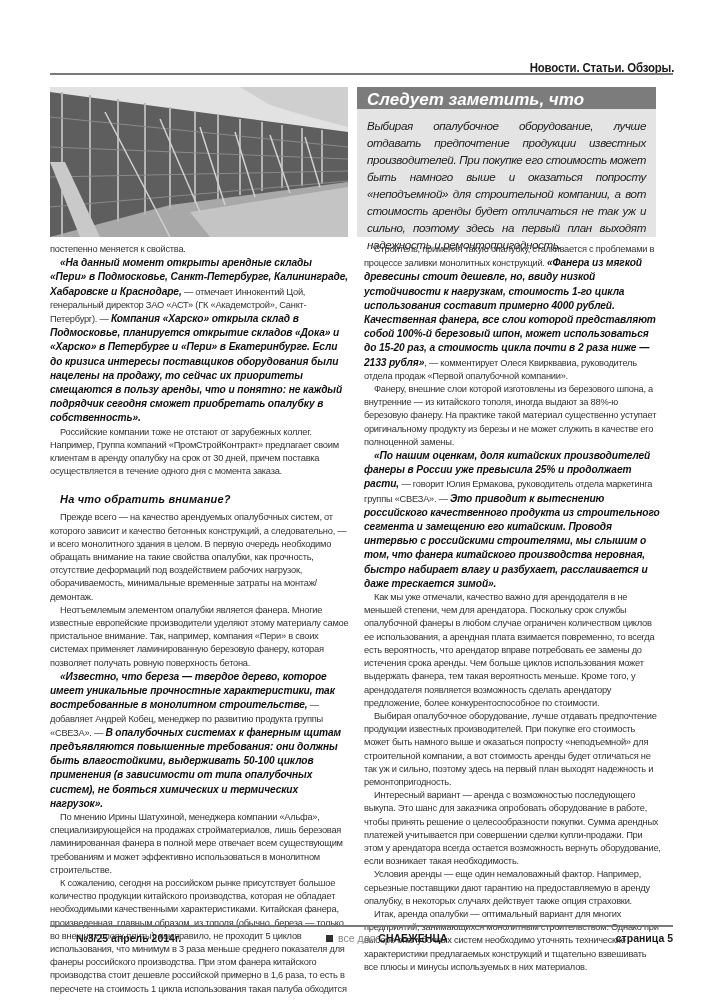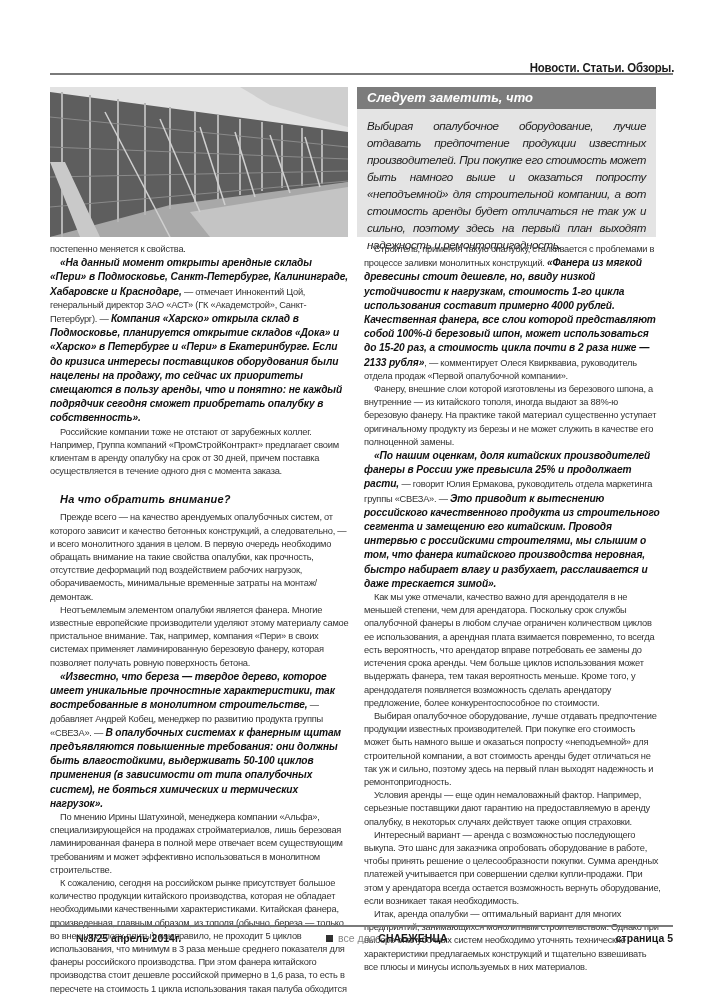--- a/index.html
+++ b/index.html
@@ -20,21 +20,21 @@
     overflow: hidden;
   }
   .photo svg { width: 100%; height: 100%; display: block; }
 
   .sidebar {
     position: absolute; left: 357px; top: 87px; width: 299px; height: 150px;
     background: #e4e4e4;
   }
   .sidebar-head {
     background: #7c7c7c; height: 22px; padding: 3px 10px;
-    color: #fff; font-weight: bold; font-style: italic; font-size: 13px;
+    color: #fff; font-weight: bold; font-style: italic; font-size: 17px;
     transform-origin: left center;
   }
   .sidebar-body {
     padding: 8px 10px 0 10px; font-style: italic; font-size: 11.6px; line-height: 17px;
     color: #222; text-align: justify; letter-spacing: -0.35px;
   }
 
   .col { position: absolute; font-size: 9.3px; line-height: 13.2px; color: #333; letter-spacing: -0.25px; }
   .col-left { left: 50px; top: 243px; width: 300px; }
   .col-right { left: 364px; top: 243px; width: 297px; }
@@ -116,22 +116,22 @@
   <p>По мнению Ирины Шатухиной, менеджера компании «Альфа», специализирующейся на продажах стройматериалов, лишь березовая ламинированная фанера в полной мере отвечает всем существующим требованиям и может эффективно использоваться в монолитном строительстве.</p>
   <p>К сожалению, сегодня на российском рынке присутствует большое количество продукции китайского производства, которая не обладает необходимыми качественными характеристиками. Китайская фанера, произведенная, главным образом, из тополя (обычно, береза — только во внешних слоях плиты), как правило, не проходит 5 циклов использования, что минимум в 3 раза меньше среднего показателя для фанеры российского производства. При этом фанера китайского производства стоит дешевле российской примерно в 1,6 раза, то есть в пересчете на стоимость 1 цикла использования такая палуба обходится дороже.</p>
 </div>
 
 <div class="col col-right">
   <p><span>Строитель, применяя такую опалубку, сталкивается с проблемами в процессе заливки монолитных конструкций. </span><b>«Фанера из мягкой древесины стоит дешевле, но, ввиду низкой устойчивости к нагрузкам, стоимость 1-го цикла использования составит примерно 4000 рублей. Качественная фанера, все слои которой представляют собой 100%-й березовый шпон, может использоваться до 15-20 раз, а стоимость цикла почти в 2 раза ниже — 2133 рубля»</b><span>, — комментирует Олеся Квирквавиа, руководитель отдела продаж «Первой опалубочной компании».</span></p>
   <p>Фанеру, внешние слои которой изготовлены из березового шпона, а внутренние — из китайского тополя, иногда выдают за 88%-ю березовую фанеру. На практике такой материал существенно уступает оригинальному продукту из березы и не может служить в качестве его полноценной замены.</p>
   <p><b>«По нашим оценкам, доля китайских производителей фанеры в России уже превысила 25% и продолжает расти,</b><span> — говорит Юлия Ермакова, руководитель отдела маркетинга группы «СВЕЗА». — </span><b>Это приводит к вытеснению российского качественного продукта из строительного сегмента и замещению его китайским. Проводя интервью с российскими строителями, мы слышим о том, что фанера китайского производства неровная, быстро набирает влагу и разбухает, расслаивается и даже трескается зимой».</b></p>
   <p>Как мы уже отмечали, качество важно для арендодателя в не меньшей степени, чем для арендатора. Поскольку срок службы опалубочной фанеры в любом случае ограничен количеством циклов ее использования, а арендная плата взимается повременно, то всегда есть вероятность, что арендатор вправе потребовать ее замены до истечения срока аренды. Чем больше циклов использования может выдержать фанера, тем такая вероятность меньше. Кроме того, у арендодателя появляется возможность сделать арендатору предложение, более конкурентоспособное по стоимости.</p>
   <p>Выбирая опалубочное оборудование, лучше отдавать предпочтение продукции известных производителей. При покупке его стоимость может быть намного выше и оказаться попросту «неподъемной» для строительной компании, а вот стоимость аренды будет отличаться не так уж и сильно, поэтому здесь на первый план выходят надежность и ремонтопригодность.</p>
+  <p>Интересный вариант — аренда с возможностью последующего выкупа. Это шанс для заказчика опробовать оборудование в работе, чтобы принять решение о целесообразности покупки. Сумма арендных платежей учитывается при совершении сделки купли-продажи. При этом у арендатора всегда остается возможность вернуть оборудование, если возникает такая необходимость.</p>
   <p>Условия аренды — еще один немаловажный фактор. Например, серьезные поставщики дают гарантию на предоставляемую в аренду опалубку, в некоторых случаях действует также опция страховки.</p>
-  <p>Интересный вариант — аренда с возможностью последующего выкупа. Это шанс для заказчика опробовать оборудование в работе, чтобы принять решение о целесообразности покупки. Сумма арендных платежей учитывается при совершении сделки купли-продажи. При этом у арендатора всегда остается возможность вернуть оборудование, если возникает такая необходимость.</p>
   <p>Итак, аренда опалубки — оптимальный вариант для многих предприятий, занимающихся монолитным строительством. Однако при выборе опалубочных систем необходимо уточнять технические характеристики предлагаемых конструкций и тщательно взвешивать все плюсы и минусы используемых в них материалов.</p>
 </div>
 
 <div class="footer-rule"></div>
 <div class="footer">
   <span class="issue">№3/25 апрель 2014г.</span>
   <span class="brand"><span class="sq"></span><span class="light">все для </span><span>СНАБЖЕНЦА</span></span>
   <span class="page">страница 5</span>
 </div>
 

